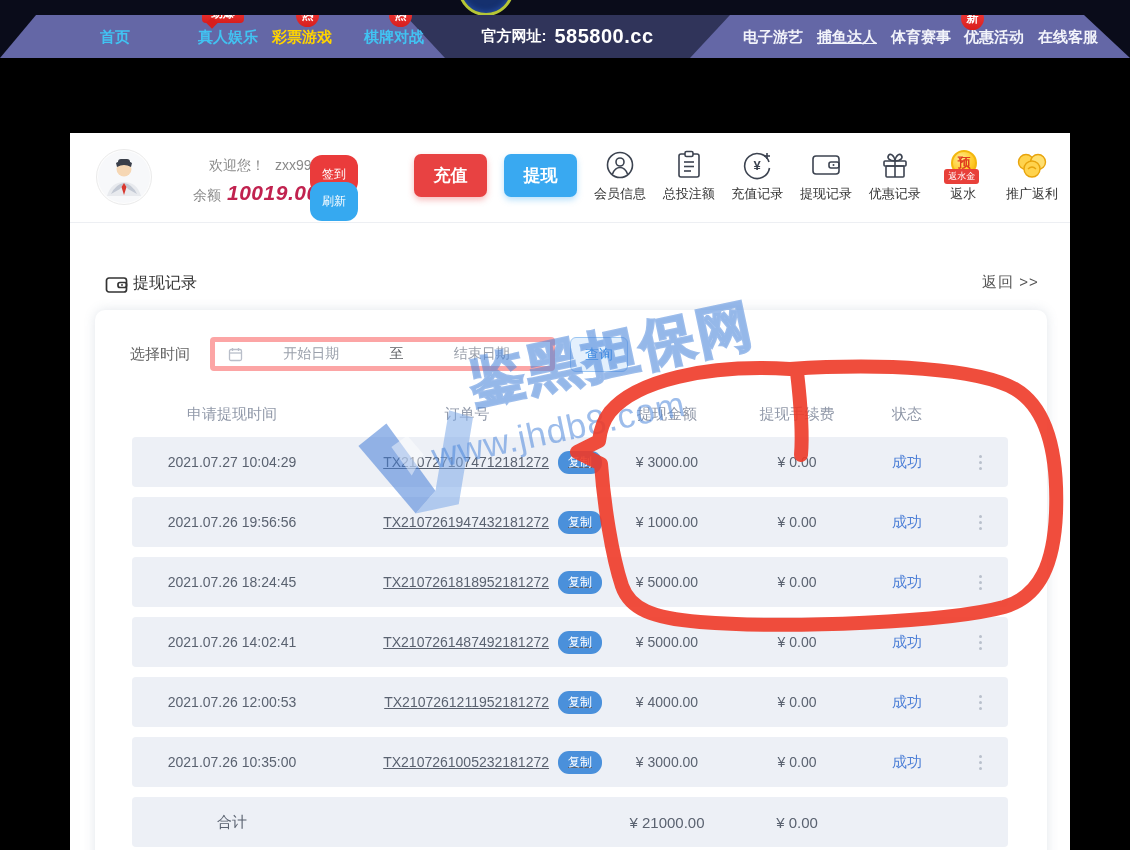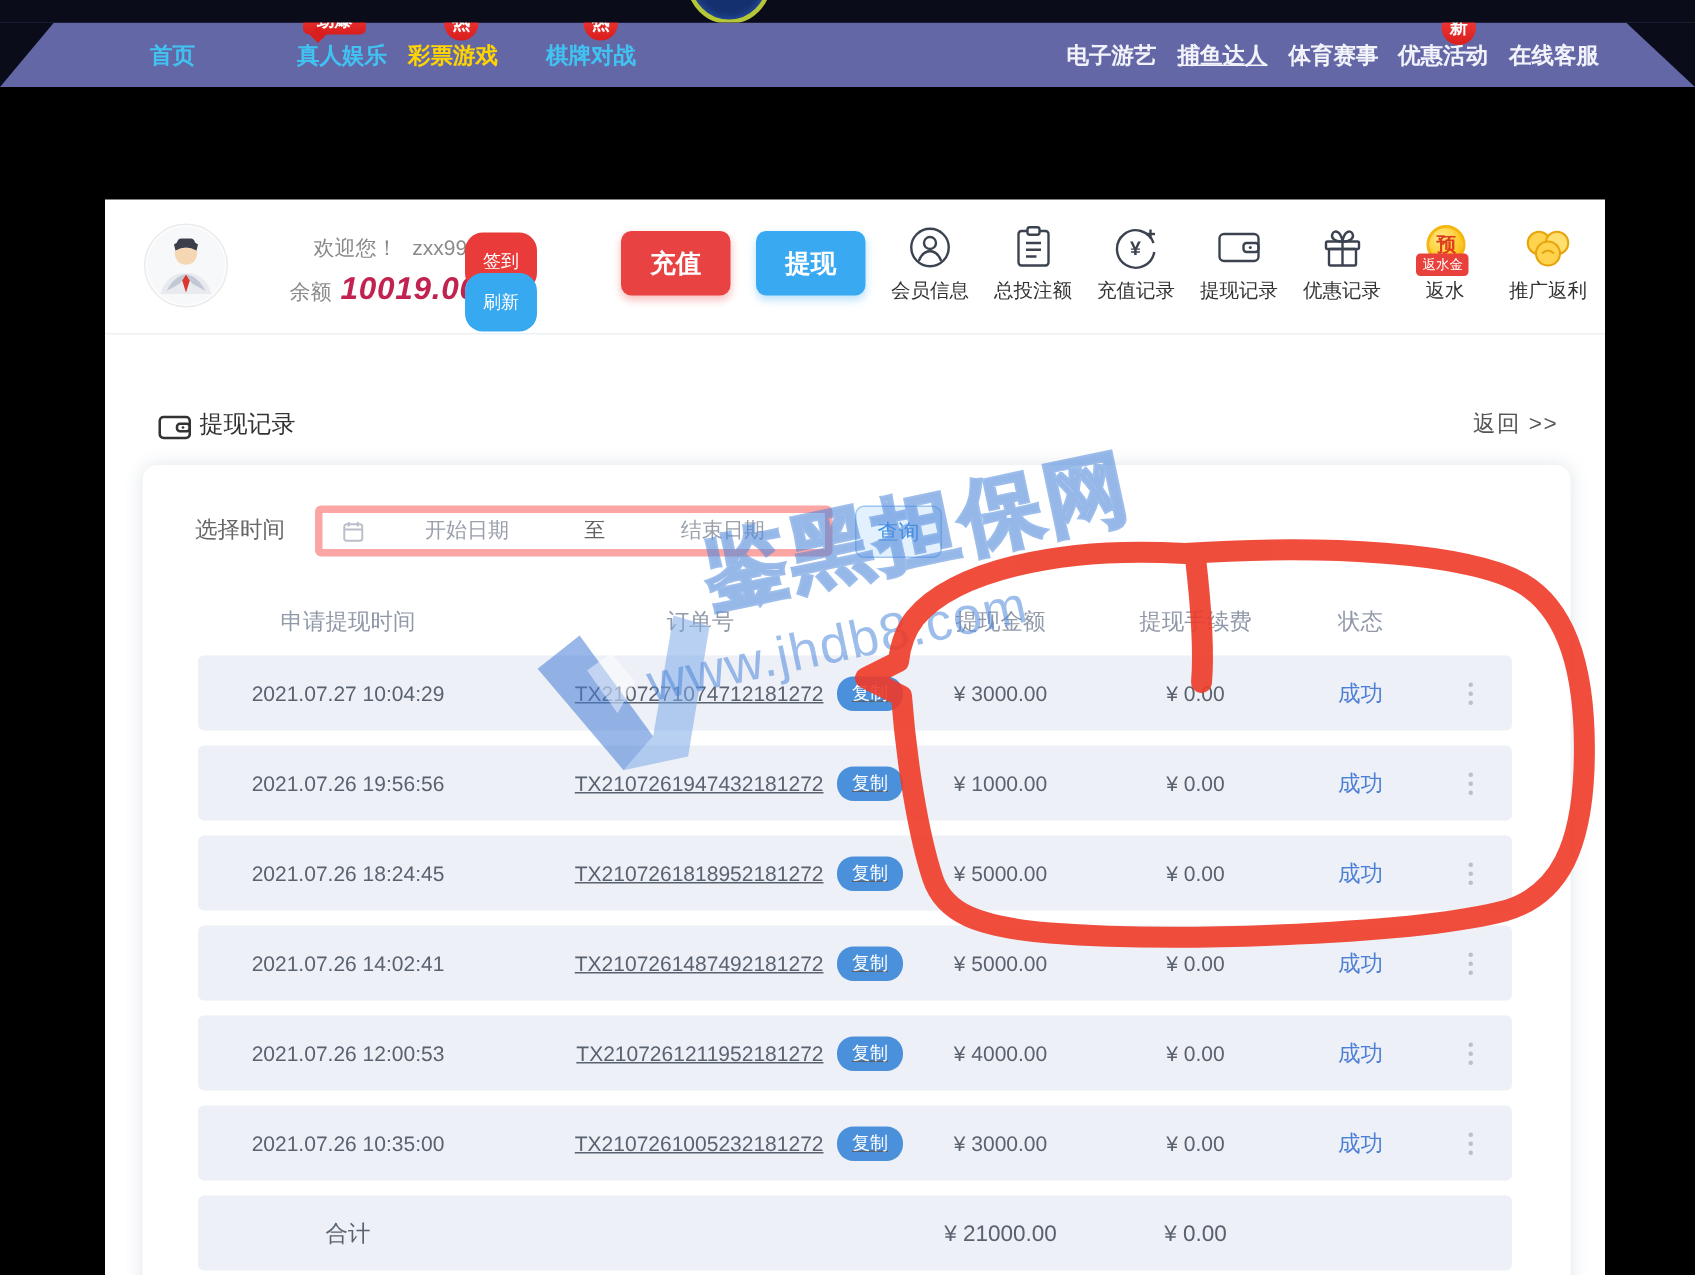--- a/index.html
+++ b/index.html
@@ -19,21 +19,21 @@
   .nav-corner-r{position:absolute;right:0;top:0;width:46px;height:43px;background:#0a0c1a;
     clip-path:polygon(0 0,100% 0,100% 100%);}
   .nav-center{position:absolute;left:405px;top:0;width:325px;height:43px;background:#30345a;
     clip-path:polygon(0 0,100% 0,calc(100% - 40px) 100%,40px 100%);
     display:flex;align-items:center;justify-content:center;gap:8px;color:#fff;}
   .official-label{font-size:15px;font-weight:bold;}
   .official-url{font-size:20px;font-weight:bold;letter-spacing:.5px;}
   .nav-item{position:absolute;top:13px;font-size:15px;font-weight:bold;cursor:pointer;white-space:nowrap;}
   .nv-cyan{color:#41c3f2;}
   .nv-yellow{color:#ffd400;}
-  .nv-white{color:#f2f3fa;}
+  .nv-white{color:#f2f3fa;margin-left:32px;}
   .badge-tag{position:absolute;background:linear-gradient(180deg,#f6403c,#d81e1e);color:#fff;
     font-size:12px;font-weight:bold;z-index:6;display:flex;align-items:center;justify-content:center;}
   .badge-rect{width:42px;height:20px;border-radius:4px;}
   .badge-rect::after{content:"";position:absolute;left:6px;bottom:-4px;width:8px;height:8px;
     background:#d81e1e;transform:rotate(45deg);z-index:-1;}
   .badge-circle{width:23px;height:23px;border-radius:50%;}
   
   .panel{position:absolute;left:70px;top:133px;width:1000px;height:717px;background:#fff;z-index:2;}
   .divider{position:absolute;left:0;top:89px;width:1000px;height:1px;background:#edeff3;}
   .avatar{position:absolute;left:26px;top:16px;width:54px;height:54px;border-radius:50%;
@@ -101,20 +101,24 @@
 </head>
 <body>
 
 <div class="topbar">
   <div class="emblem"></div>
 </div>
 
 <div class="navbar">
   <div class="nav-corner-l"></div>
   <div class="nav-corner-r"></div>
+  <div class="nav-center">
+    <span class="official-label">官方网址:</span>
+    <span class="official-url">585800.cc</span>
+  </div>
   <span class="nav-item nv-cyan" style="left:100px;">首页</span>
   <span class="nav-item nv-cyan" style="left:198px;">真人娱乐</span>
   <span class="nav-item nv-yellow" style="left:272px;">彩票游戏</span>
   <span class="nav-item nv-cyan" style="left:364px;text-align:center;">棋牌对战</span>
   <span class="nav-item nv-white" style="left:711px;">电子游艺</span>
   <span class="nav-item nv-white" style="left:785px;text-decoration:underline;">捕鱼达人</span>
   <span class="nav-item nv-white" style="left:859px;">体育赛事</span>
   <span class="nav-item nv-white" style="left:932px;">优惠活动</span>
   <span class="nav-item nv-white" style="left:1006px;">在线客服</span>
   <span class="badge-tag badge-rect" style="left:202px;top:-12px;">劲爆</span>

